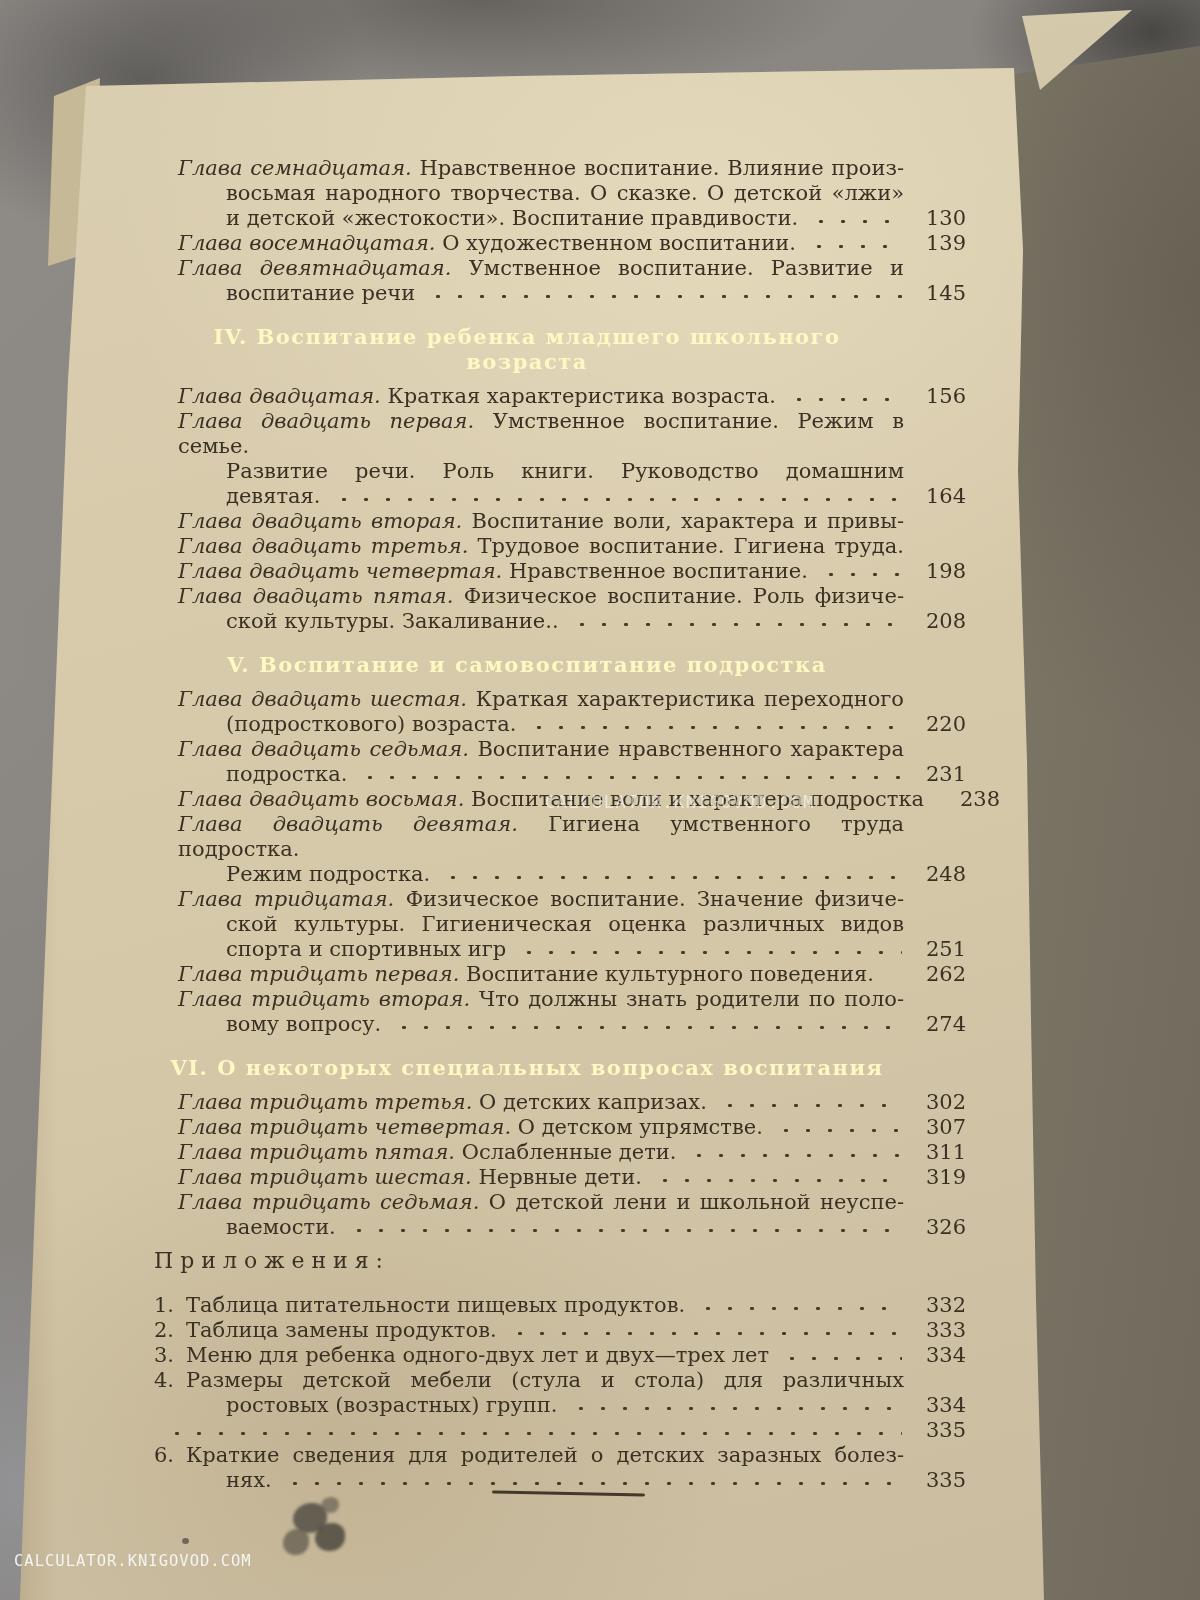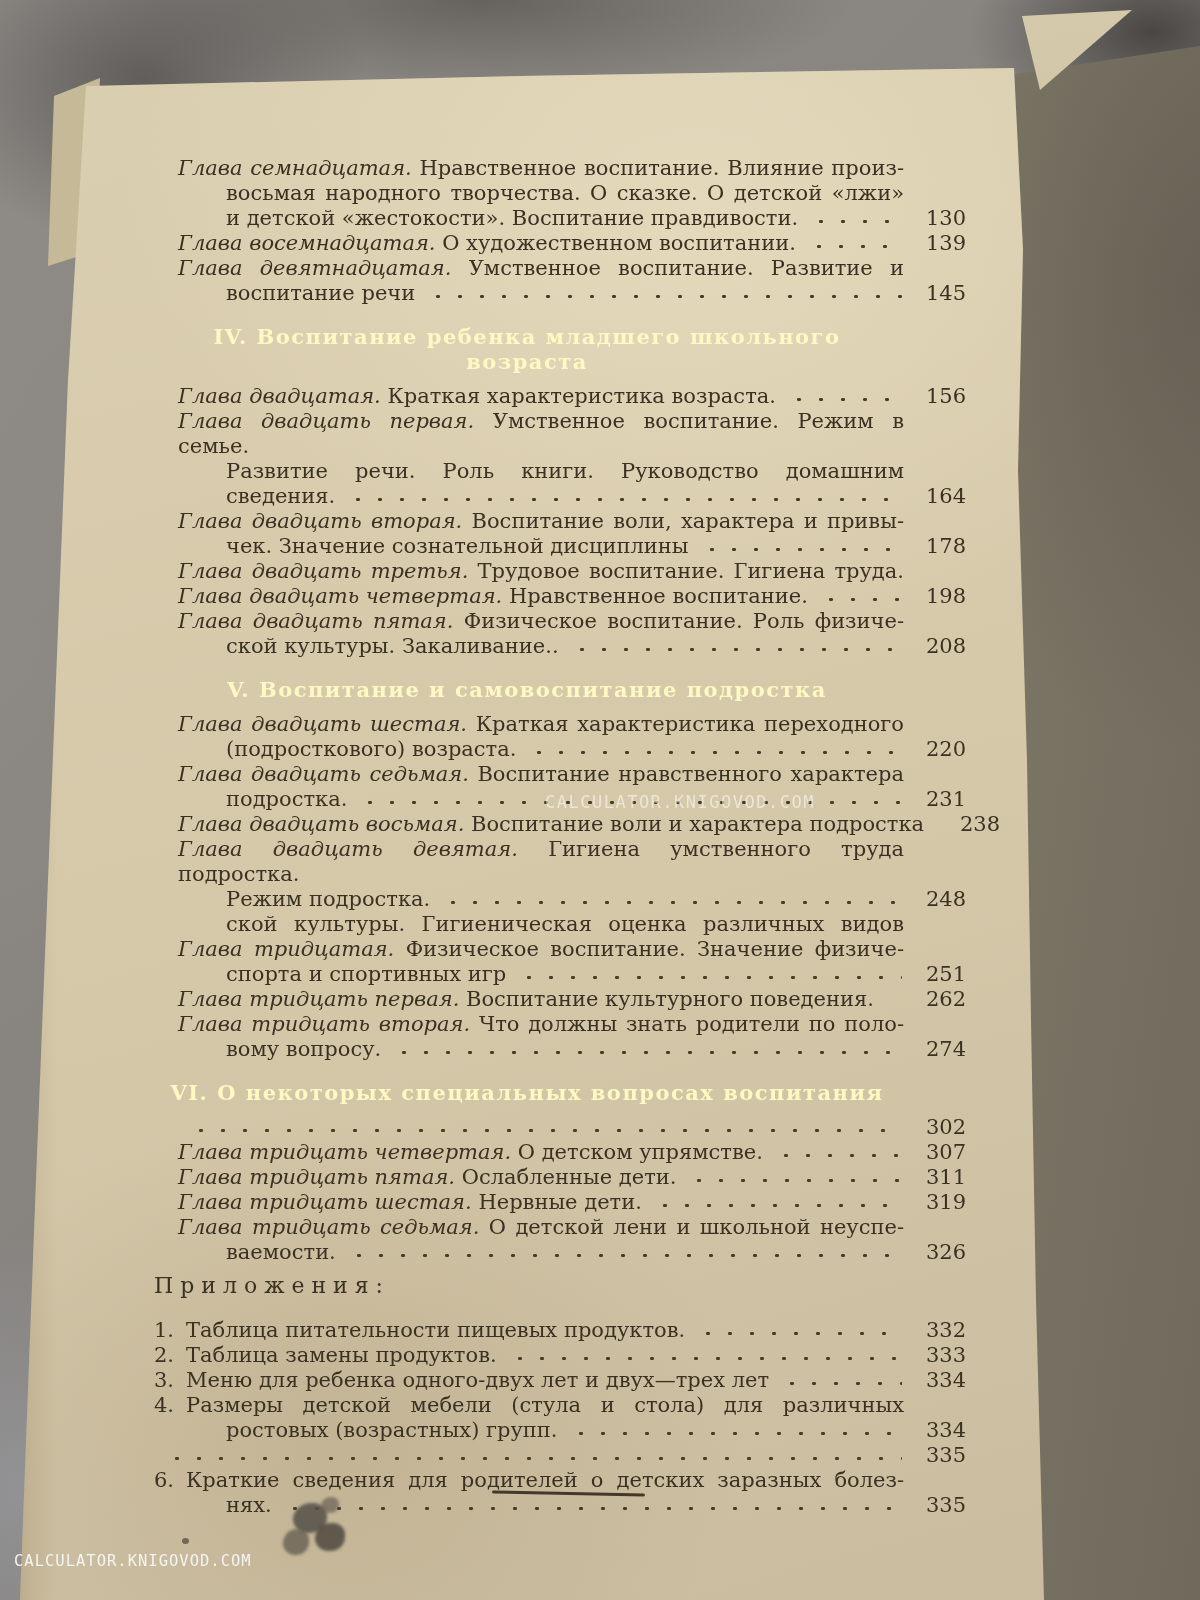--- a/index.html
+++ b/index.html
@@ -118,30 +118,25 @@
       </div>
       <div class="sec-head">IV. Воспитание ребенка младшего школьного возраста</div>
       <div class="tl leader chap">
         <span class="ltxt"><span class="lead">Глава двадцатая.</span> <span>Краткая характеристика возраста.</span></span>
         <span class="dots"></span>
         <span class="pg">156</span>
       </div>
       <div class="tl just chap"><span class="lead">Глава двадцать первая.</span> <span>Умственное воспитание. Режим в семье.</span></div>
       <div class="tl just cont"><span>Развитие речи. Роль книги. Руководство домашним</span></div>
       <div class="tl leader cont">
-        <span class="ltxt"><span>сведения.</span></span>
+        <span class="ltxt"><span>девятая.</span></span>
         <span class="dots"></span>
         <span class="pg">164</span>
       </div>
       <div class="tl just chap"><span class="lead">Глава двадцать вторая.</span> <span>Воспитание воли, характера и привы-</span></div>
-      <div class="tl leader cont">
-        <span class="ltxt"><span>чек. Значение сознательной дисциплины</span></span>
-        <span class="dots"></span>
-        <span class="pg">178</span>
-      </div>
       <div class="tl just chap"><span class="lead">Глава двадцать третья.</span> <span>Трудовое воспитание. Гигиена труда.</span></div>
       <div class="tl leader chap">
         <span class="ltxt"><span class="lead">Глава двадцать четвертая.</span> <span>Нравственное воспитание.</span></span>
         <span class="dots"></span>
         <span class="pg">198</span>
       </div>
       <div class="tl just chap"><span class="lead">Глава двадцать пятая.</span> <span>Физическое воспитание. Роль физиче-</span></div>
       <div class="tl leader cont">
         <span class="ltxt"><span>ской культуры. Закаливание..</span></span>
         <span class="dots"></span>
@@ -164,40 +159,41 @@
         <span class="ltxt"><span class="lead">Глава двадцать восьмая.</span> <span>Воспитание воли и характера подростка</span></span>
         <span class="dots off"></span>
         <span class="pg">238</span>
       </div>
       <div class="tl just chap"><span class="lead">Глава двадцать девятая.</span> <span>Гигиена умственного труда подростка.</span></div>
       <div class="tl leader cont">
         <span class="ltxt"><span>Режим подростка.</span></span>
         <span class="dots"></span>
         <span class="pg">248</span>
       </div>
+      <div class="tl just chap"><span class="lead">Глава тридцатая.</span> <span>Физическое воспитание. Значение физиче-</span></div>
       <div class="tl just cont"><span>ской культуры. Гигиеническая оценка различных видов</span></div>
-      <div class="tl just chap"><span class="lead">Глава тридцатая.</span> <span>Физическое воспитание. Значение физиче-</span></div>
       <div class="tl leader cont">
         <span class="ltxt"><span>спорта и спортивных игр</span></span>
         <span class="dots"></span>
         <span class="pg">251</span>
       </div>
       <div class="tl leader chap">
         <span class="ltxt"><span class="lead">Глава тридцать первая.</span> <span>Воспитание культурного поведения.</span></span>
         <span class="dots off"></span>
         <span class="pg">262</span>
       </div>
       <div class="tl just chap"><span class="lead">Глава тридцать вторая.</span> <span>Что должны знать родители по поло-</span></div>
       <div class="tl leader cont">
         <span class="ltxt"><span>вому вопросу.</span></span>
         <span class="dots"></span>
         <span class="pg">274</span>
       </div>
       <div class="sec-head">VI. О некоторых специальных вопросах воспитания</div>
       <div class="tl leader chap">
+        <span class="ltxt"><span class="lead">Глава тридцать третья.</span> <span>О детских капризах.</span></span>
         <span class="dots"></span>
         <span class="pg">302</span>
       </div>
       <div class="tl leader chap">
         <span class="ltxt"><span class="lead">Глава тридцать четвертая.</span> <span>О детском упрямстве.</span></span>
         <span class="dots"></span>
         <span class="pg">307</span>
       </div>
       <div class="tl leader chap">
         <span class="ltxt"><span class="lead">Глава тридцать пятая.</span> <span>Ослабленные дети.</span></span>

